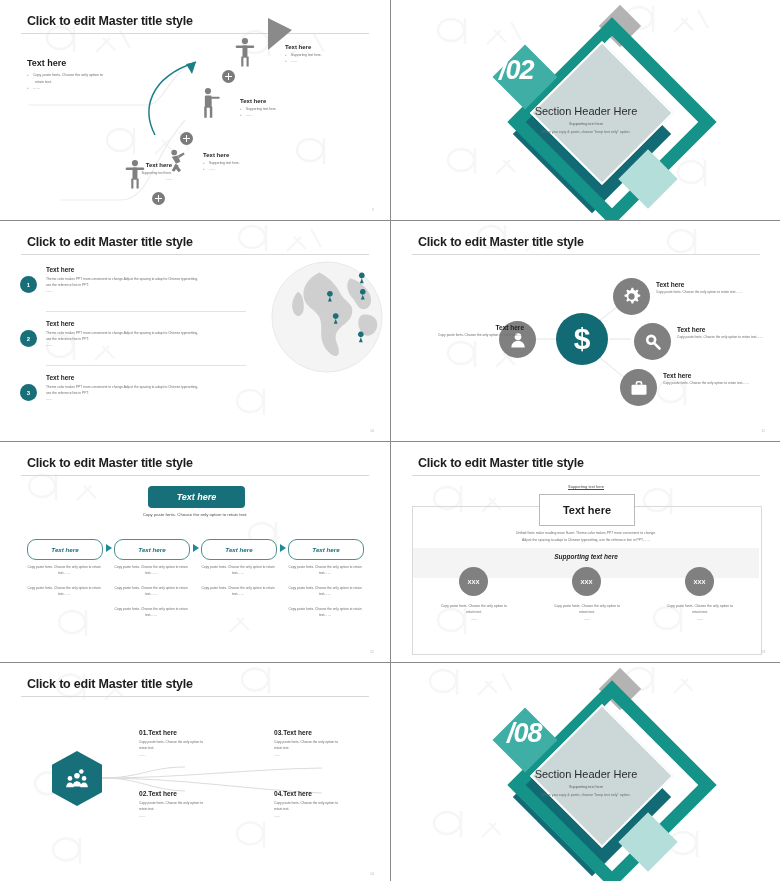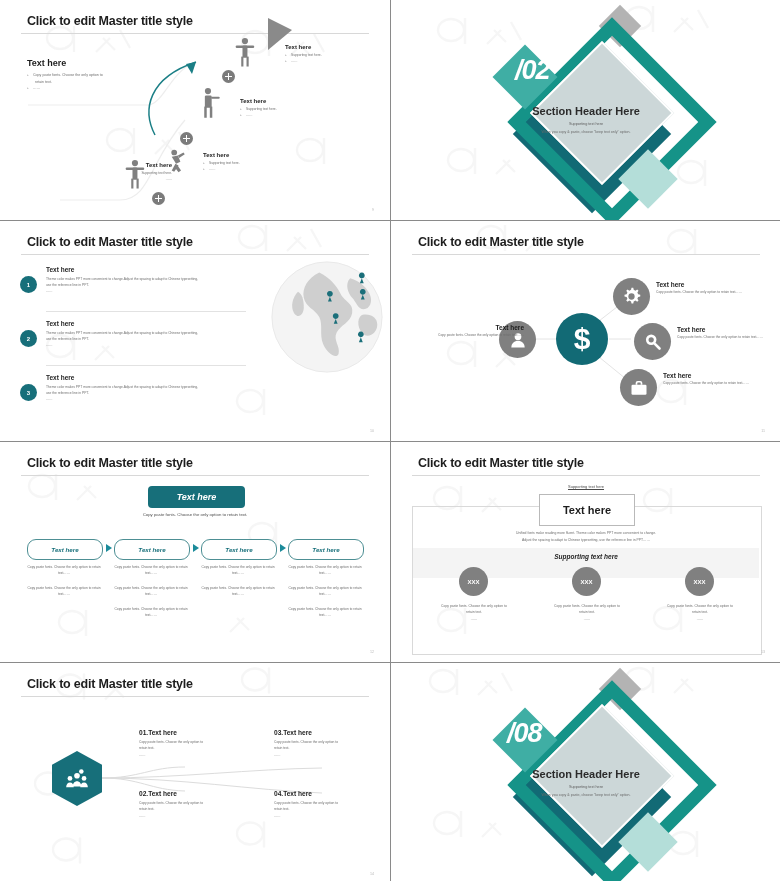--- a/index.html
+++ b/index.html
@@ -31,21 +31,21 @@
   
   .sec{position:absolute;inset:0;}
   .dm{position:absolute;transform:rotate(45deg);}
   .ring{border:13px solid #159388;}
   .darkcorner{background:#126a75;}
   .inner{background:#ccd7d8;border:2px solid #fff;}
   .badge{background:#3faea4;}
   .lightsq{background:#b4ded9;}
   .graysq{background:#b3b3b3;}
   .sectxt{position:absolute;text-align:center;left:0;right:0;}
-  .sech{font-size:11px;font-weight:bold;color:#2b2b2b;}
+  .sech{font-size:11px;font-weight:normal;color:#2b2b2b;}
   .secs{font-size:3.8px;color:#5e5e5e;margin-top:5px;}
   .secs2{font-size:3.6px;color:#6a6a6a;margin-top:4px;}
   .bignum{position:absolute;font-size:27px;font-weight:bold;color:#fff;font-style:italic;letter-spacing:-1px;}
 
   
   .s3 .row{position:absolute;left:20px;width:250px;}
   .s3 .num{position:absolute;left:0;width:17px;height:17px;border-radius:50%;background:#176f7a;color:#fff;font-size:6px;font-weight:bold;display:flex;align-items:center;justify-content:center;}
   .s3 .rh{font-size:6.5px;font-weight:bold;color:#1d1d1d;margin-left:26px;}
   .s3 .rb{font-size:3.3px;color:#6e6e6e;line-height:1.85;margin-left:26px;margin-top:3px;}
   .s3 .rline{position:absolute;left:46px;width:200px;height:1px;background:#e2e2e2;}
@@ -216,21 +216,21 @@
         </svg>
     </div>
 
     <div class="sec">
       <div class="dm graysq" style="left:214px;top:11px;width:30px;height:30px"></div>
       <div class="dm darkcorner" style="left:145px;top:78px;width:112px;height:112px"></div>
       <div class="dm ring" style="left:147px;top:48px;width:122px;height:122px"></div>
       <div class="dm badge" style="left:111px;top:54px;width:46px;height:46px"></div>
       <div class="dm inner" style="left:160px;top:62px;width:98px;height:98px"></div>
       <div class="dm lightsq" style="left:236px;top:158px;width:42px;height:42px"></div>
-      <div class="bignum" style="left:124px;top:55px">/02</div>
+      <div class="bignum" style="left:108px;top:55px">/02</div>
     </div>
 
     <div class="sectxt" style="top:105px">
       <div class="sech">Section Header Here</div>
       <div class="secs">Supporting text here</div>
       <div class="secs2">When you copy &amp; paste, choose "keep text only" option.</div>
     </div>
   </div>
 
   <div class="slide s3">

